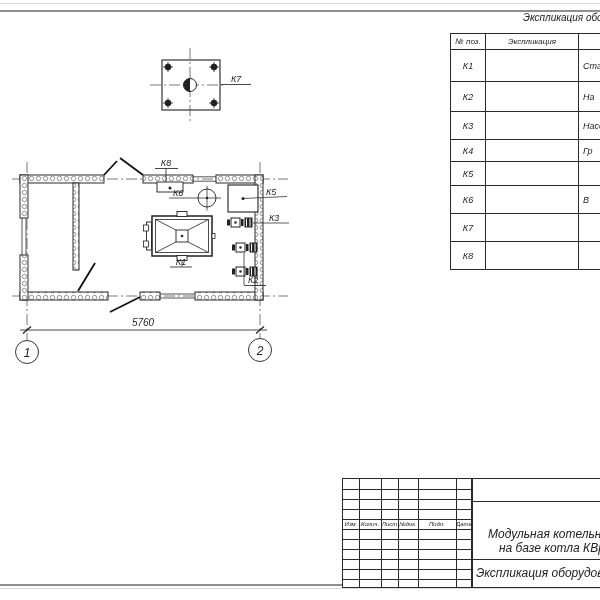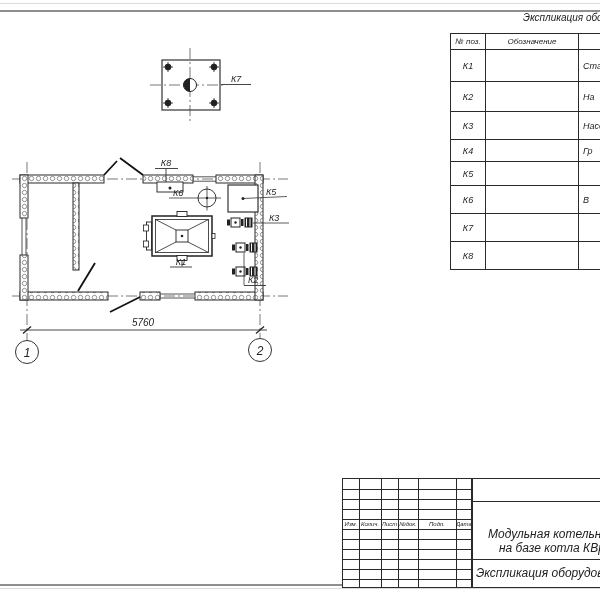--- a/index.html
+++ b/index.html
@@ -206,21 +206,21 @@
     <circle cx="260" cy="350" r="11.5" fill="#fff" stroke="#333" stroke-width="1"></circle>
     <text x="260" y="354.5" font-size="12" text-anchor="middle">2</text>
   </g>
 </svg>
 
 <div id="equip-caption">Экспликация оборудования</div>
 
 <div id="equip-table">
   <div class="et-row et-header" style="height:15px">
     <div class="et-cell et-pos">№ поз.</div>
-    <div class="et-cell et-des">Обозначение</div>
+    <div class="et-cell et-des">Экспликация</div>
     <div class="et-cell et-name"></div>
   </div>
   <div class="et-row" style="height:32px">
     <div class="et-cell et-pos">К1</div>
     <div class="et-cell et-des"></div>
     <div class="et-cell et-name">Стал</div>
   </div>
   <div class="et-row" style="height:30px">
     <div class="et-cell et-pos">К2</div>
     <div class="et-cell et-des"></div>

